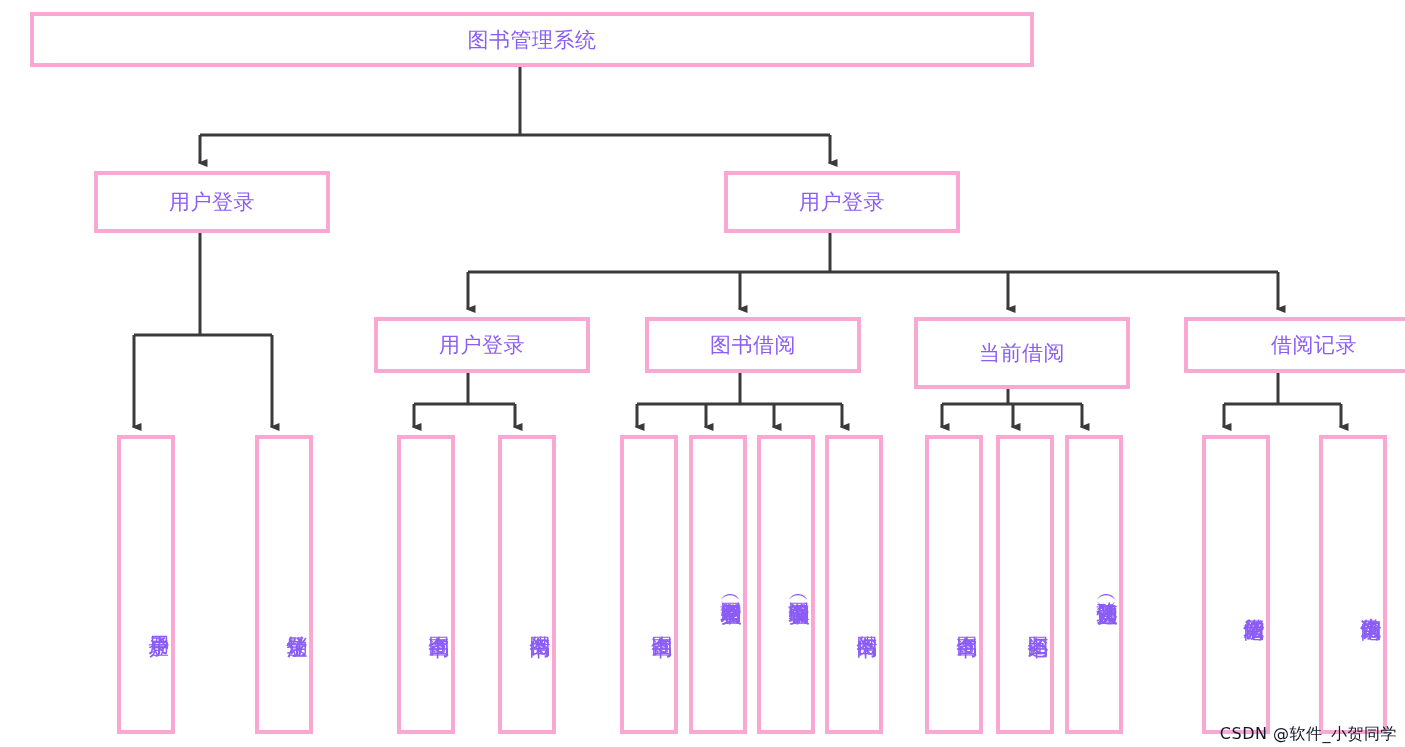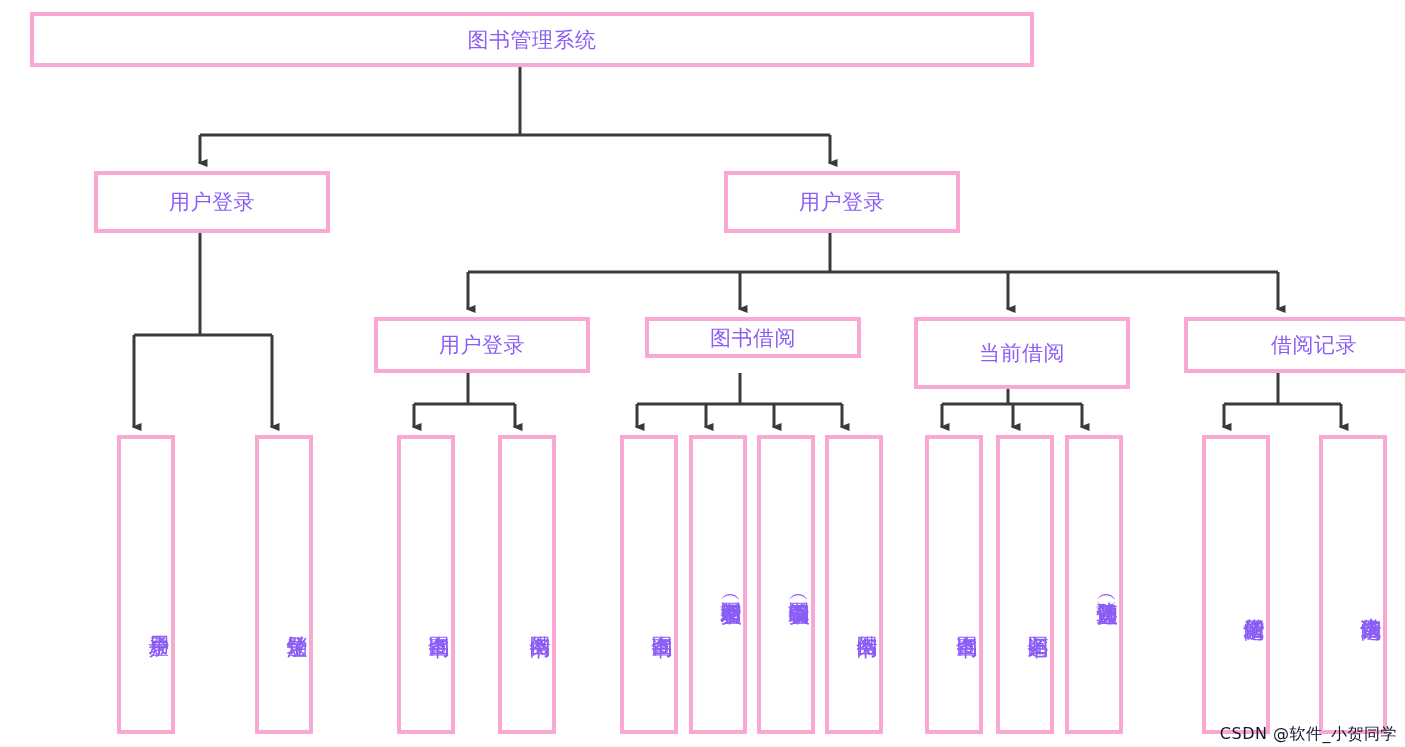--- a/index.html
+++ b/index.html
@@ -134,21 +134,21 @@
   <div class="node horiz" style="left:82px; top:171px; width:236px; height:62px;">
     <span class="node-label">用户登录</span>
   </div>
   <div class="node horiz" style="left:712px; top:171px; width:236px; height:62px;">
     <span class="node-label">用户登录</span>
   </div>
 
   <div class="node horiz" style="left:362px; top:317px; width:216px; height:56px;">
     <span class="node-label">用户登录</span>
   </div>
-  <div class="node horiz" style="left:633px; top:317px; width:216px; height:41px;">
+  <div class="node horiz" style="left:633px; top:317px; width:216px; height:56px;">
     <span class="node-label">图书借阅</span>
   </div>
   <div class="node horiz" style="left:902px; top:317px; width:216px; height:72px;">
     <span class="node-label">当前借阅</span>
   </div>
   <div class="node horiz" style="left:1172px; top:317px; width:244px; height:56px;padding-left:16px;">
     <span class="node-label">借阅记录</span>
   </div>
 
   <div class="node vert" style="left:105px; top:435px; width:58px; height:299px; padding-top:70px;">

